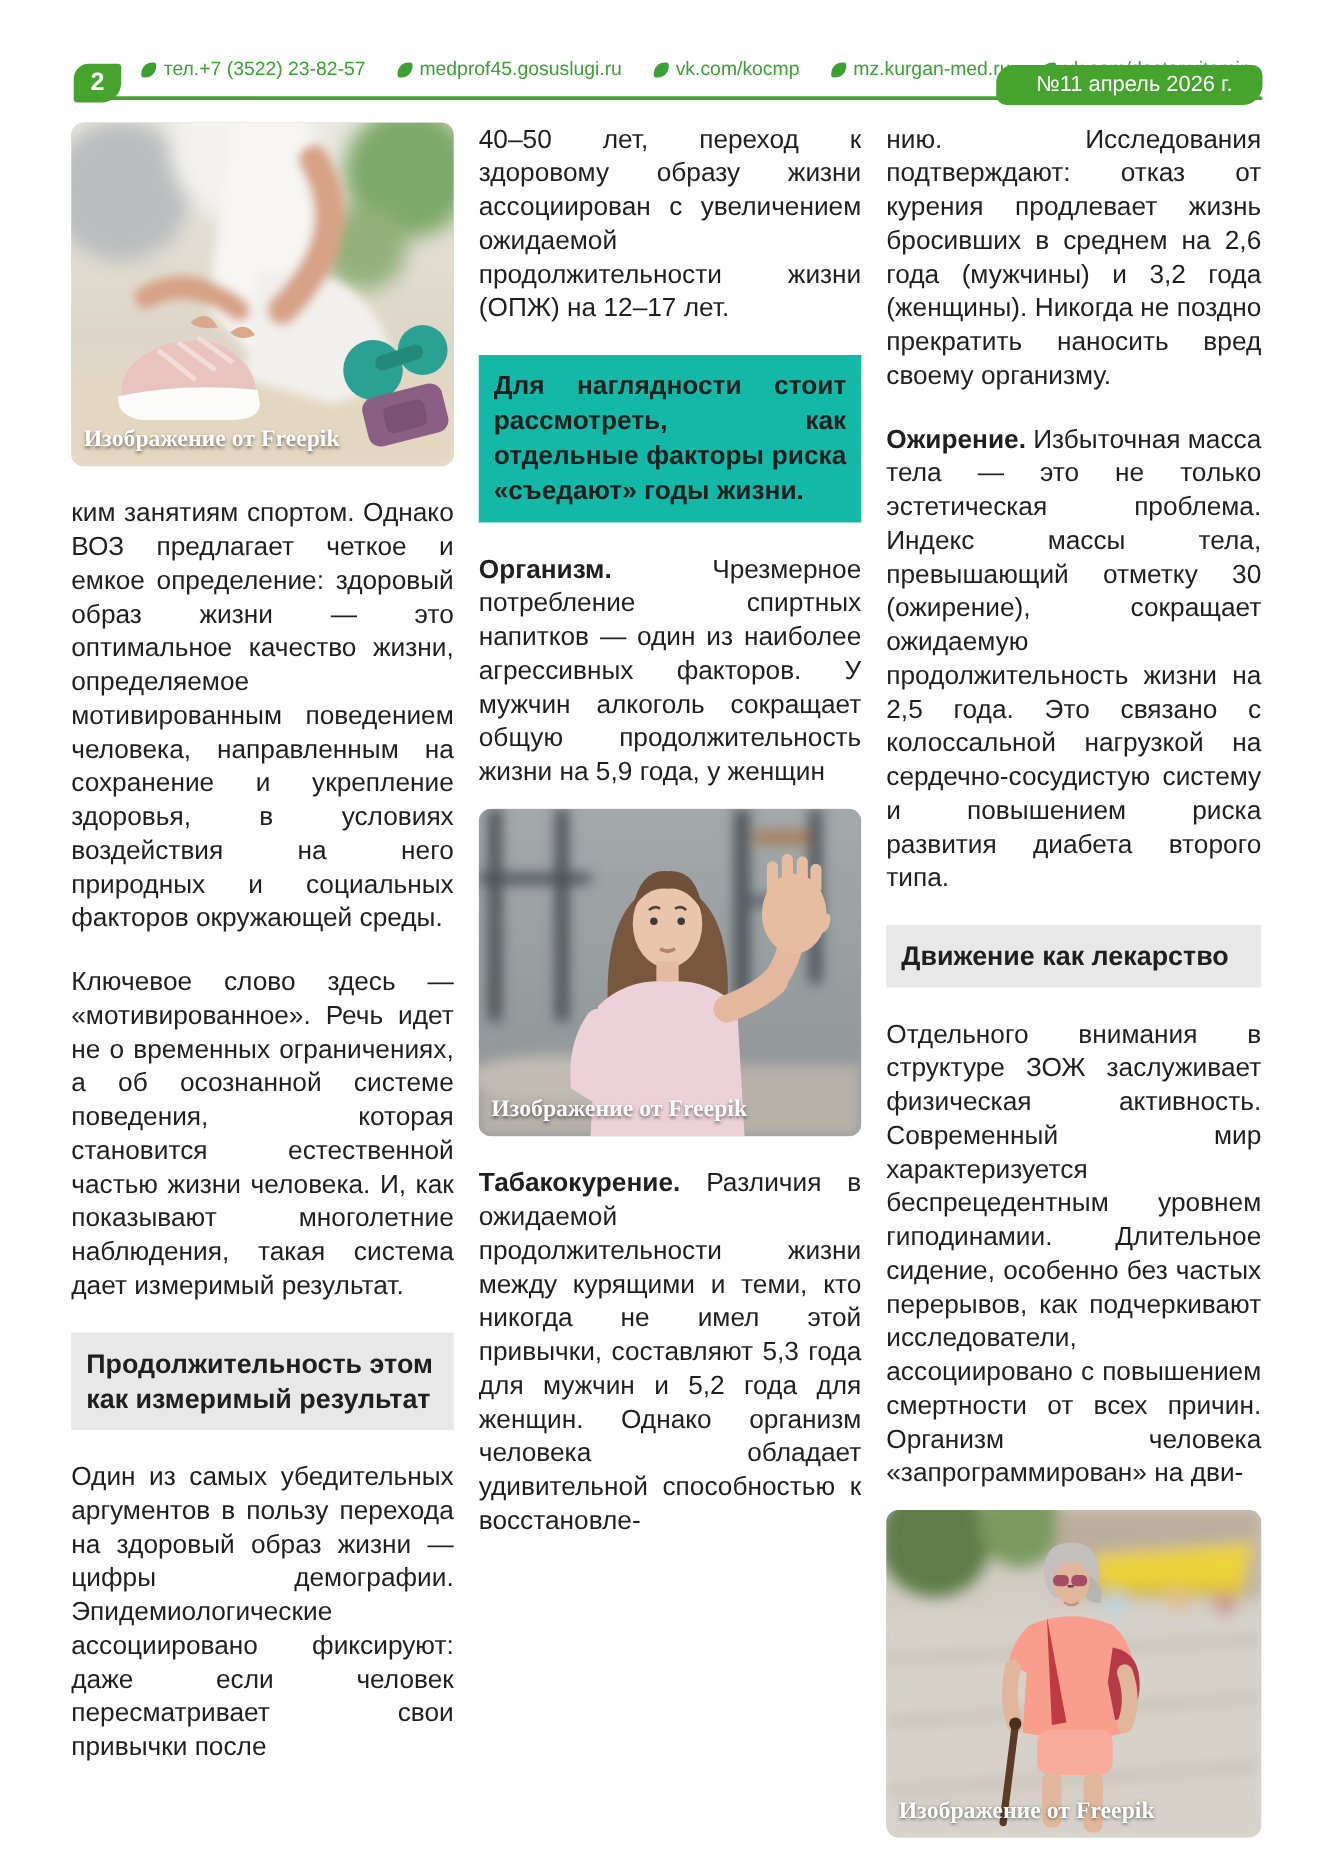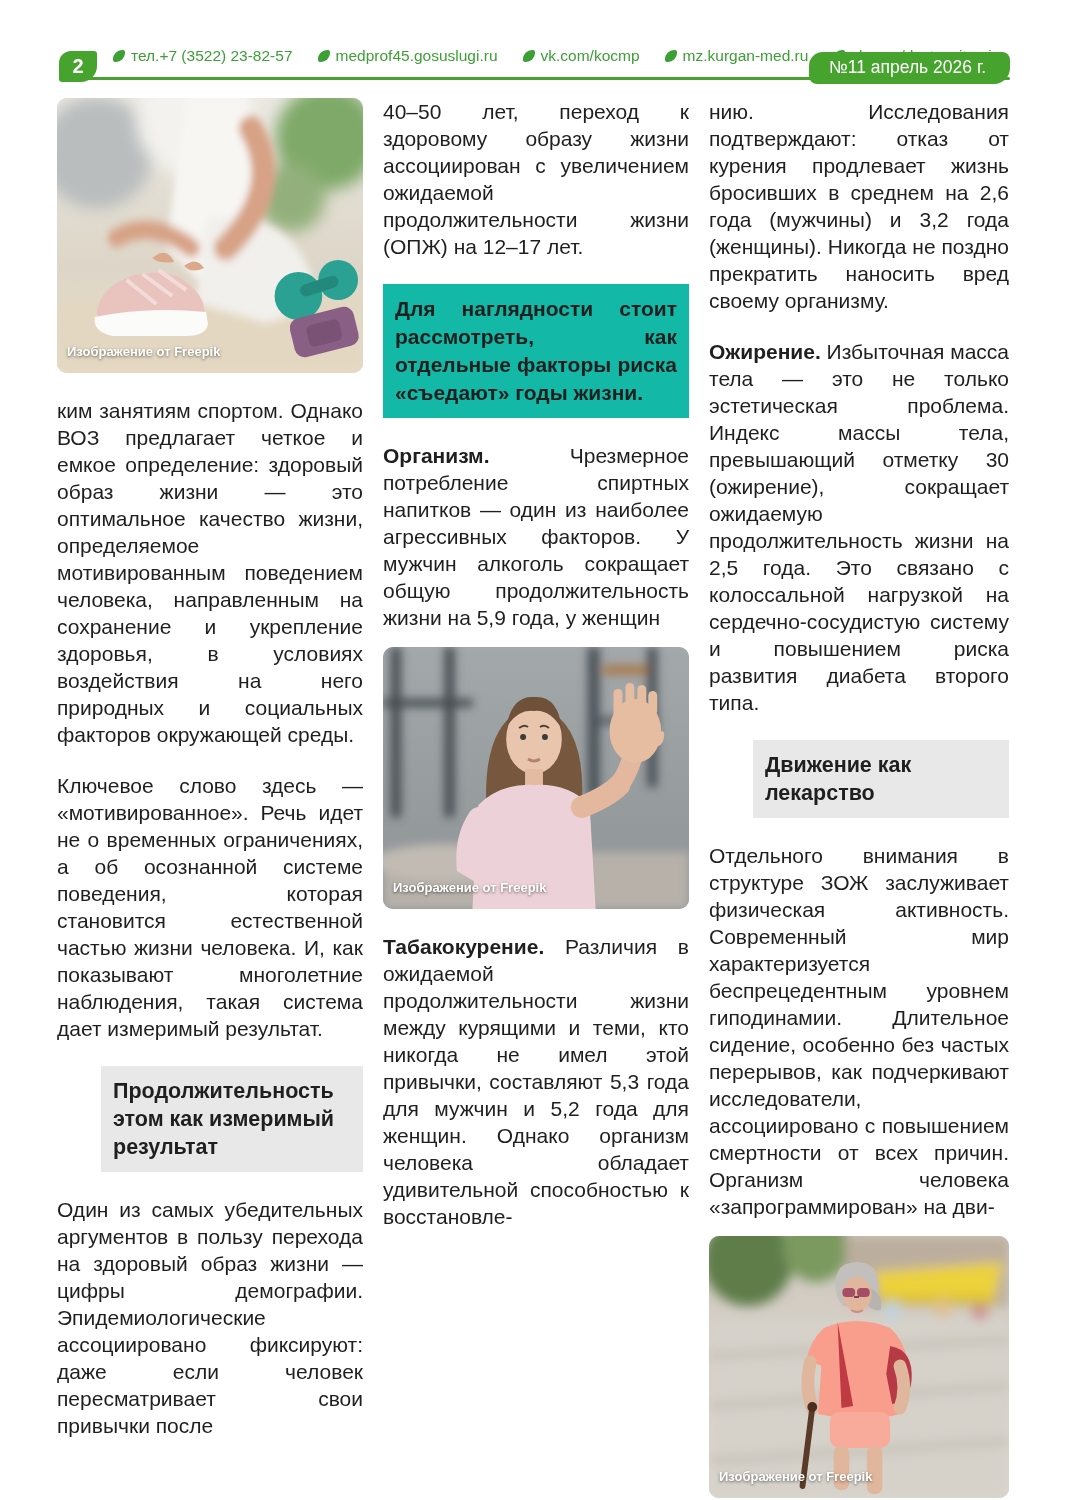--- a/index.html
+++ b/index.html
@@ -15,43 +15,43 @@
     background:#46a42e; color:#fff; font-size:20px; font-weight:bold;
     display:flex; align-items:center; justify-content:center;
     border-radius:12px 3px 16px 3px; }
   .contacts { position:absolute; left:56px; top:3px; display:flex; gap:25px;
     align-items:flex-end; white-space:nowrap; }
   .contact { display:flex; align-items:center; gap:6px; color:#3ca035;
     font-size:15.5px; }
   .leaf { display:inline-block; width:12px; height:12px; background:#3ca035;
     border-radius:9px 2px 9px 2px; flex:0 0 auto; }
   .issue { position:absolute; right:0; bottom:-4px; background:#46a42e; color:#fff;
-    font-size:17.5px; padding:5px 24px 6px 20px; border-radius:14px 8px 16px 8px; }
+    font-size:17.5px; padding:5px 24px 6px 32px; border-radius:14px 8px 16px 8px; }
 
   
   main.cols { display:grid; grid-template-columns:306px 306px 300px; column-gap:20px;
     margin-top:18px; }
   .col { font-size:21px; line-height:27px; text-align:justify; }
   .col p { margin-top:24px; }
   .col > :first-child { margin-top:0; }
   .lead { font-weight:bold; }
 
   .block-heading { margin-top:24px; background:#e8e8e8; padding:11px 12px;
-    font-size:21.5px; line-height:28px; font-weight:bold; text-align:left;margin-left:44px; }
+    font-size:21.5px; line-height:28px; font-weight:bold; text-align:left; }
   .callout { margin-top:24px; background:#14b8a6; padding:11px 12px;
     font-size:21px; line-height:28px; font-weight:bold; text-align:justify; }
 
   
   figure { position:relative; border-radius:10px; overflow:hidden; background:#cfcfcf; }
   figure.f1 { height:275px; margin-bottom:14px; }
   figure.f2 { height:262px; margin-top:16px; margin-bottom:16px; }
   figure.f3 { height:262px; margin-top:16px; }
   figure svg { display:block; width:100%; height:100%; }
   figcaption { position:absolute; left:10px; bottom:8px; color:#fff;
-    font-size:13px; font-weight:bold; text-shadow:0 1px 3px rgba(0,0,0,.55); }
+    font-size:19px; font-weight:bold; text-shadow:0 1px 3px rgba(0,0,0,.55);font-family:Liberation Serif, serif; }
 </style>
 </head>
 <body>
 
 <div class="page">
 
   <header>
     <div class="header-line"></div>
     <div class="pagenum">2</div>
     <nav class="contacts">

